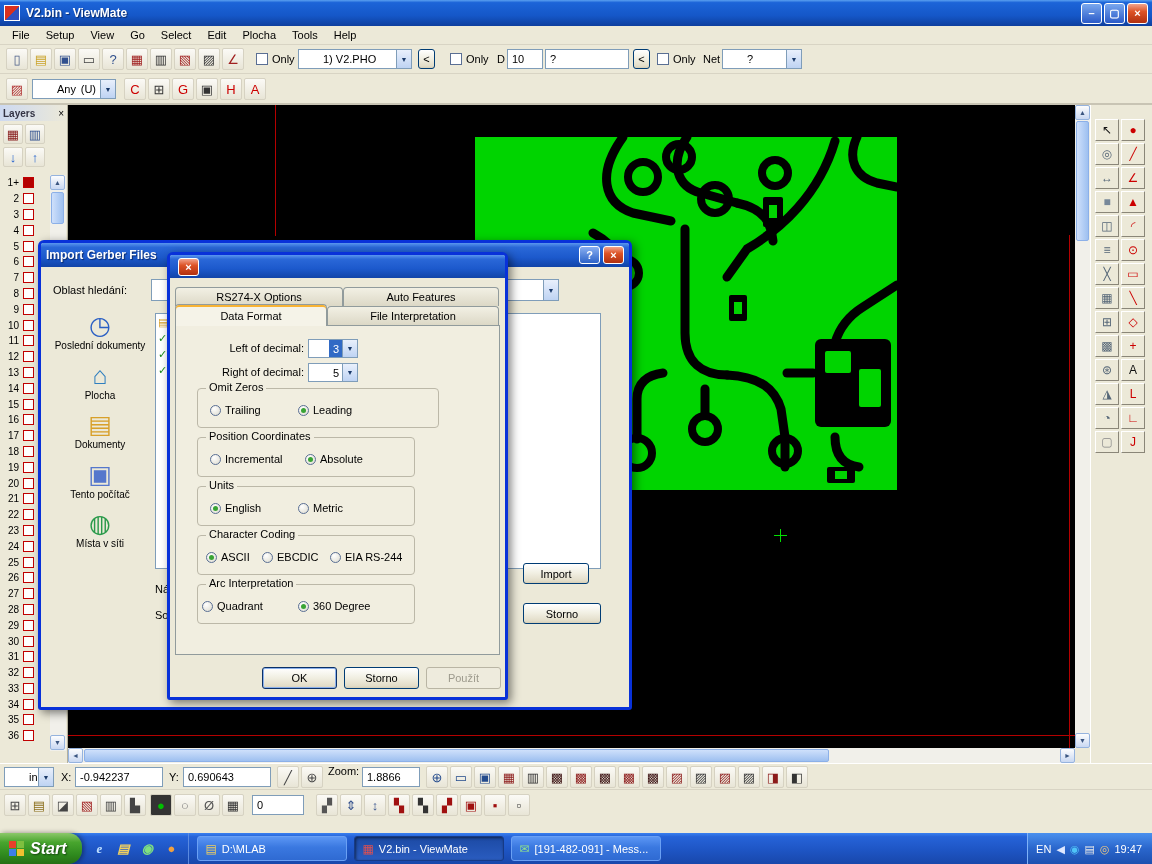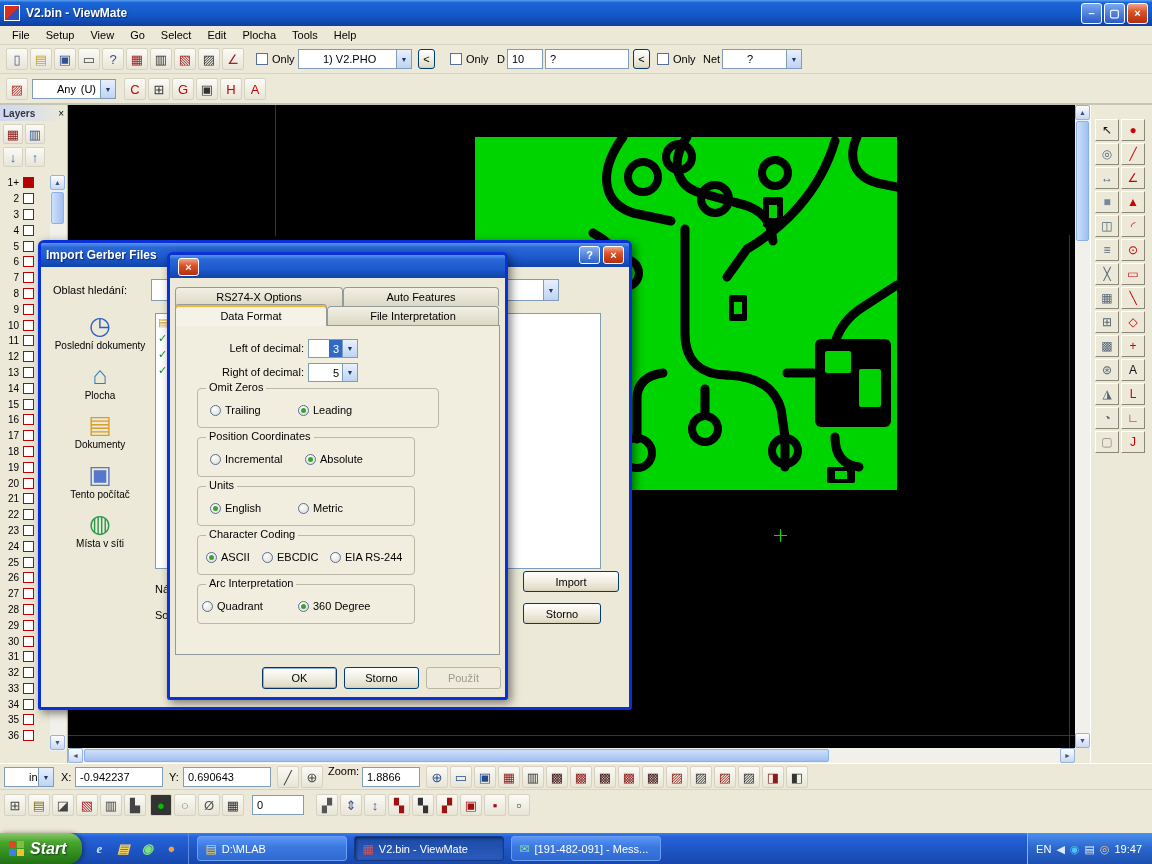--- a/index.html
+++ b/index.html
@@ -762,21 +762,21 @@
           </div>
           <div class="flist-ic">
             <span class="g" style="color: rgb(26, 138, 26);">✓</span>
           </div>
           <div class="flist-ic">
             <span class="g" style="color: rgb(26, 138, 26);">✓</span>
           </div>
       </div>
       <span class="lbl" style="left:114px;top:316px">Ná</span>
       <span class="lbl" style="left:114px;top:342px">So</span>
-      <div class="btn sq" style="left:482px;top:304px;width:96px;height:21px">Import</div>
+      <div class="btn sq" style="left:482px;top:296px;width:66px;height:21px">Import</div>
       <div class="btn sq" style="left:482px;top:336px;width:78px;height:21px">Storno</div>
     </div>
   </div>
 
   <div class="dlg" style="left:167px;top:252px;width:341px;height:448px;z-index:20">
     <div class="dtitle" style="height:23px">
       <span class="dbtn close">×</span>
     </div>
     <div class="dbody" style="height:419px">
       <div class="tab" style="left:5px;top:9px;width:168px;height:19px">RS274-X Options</div>

